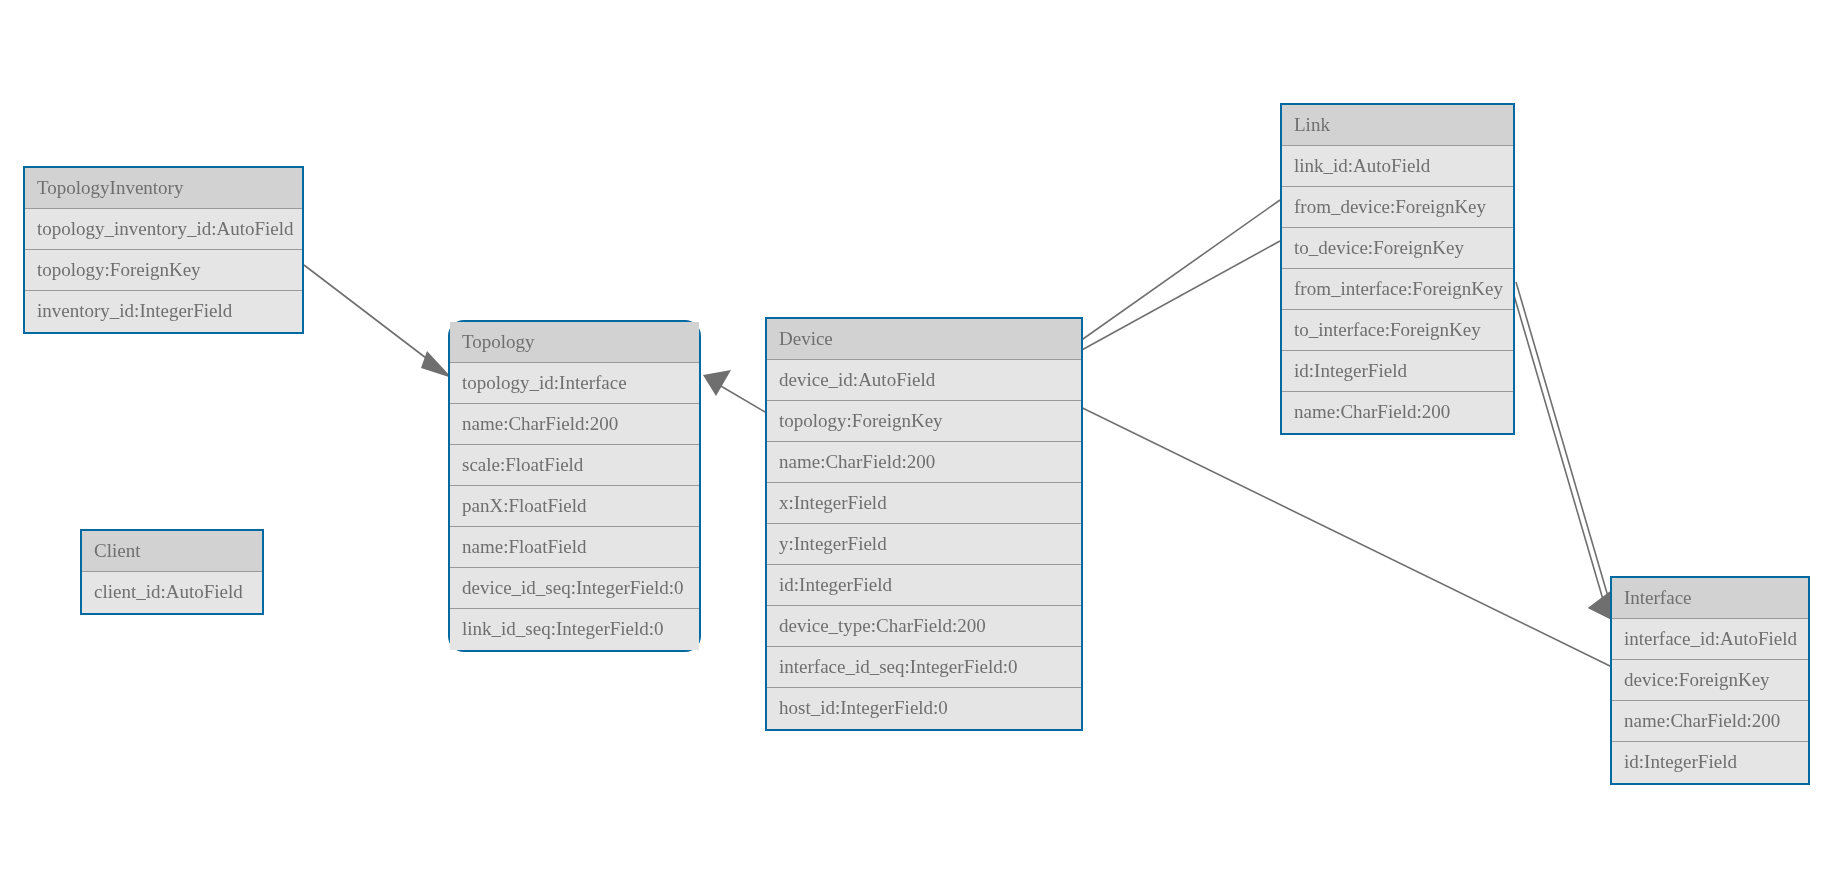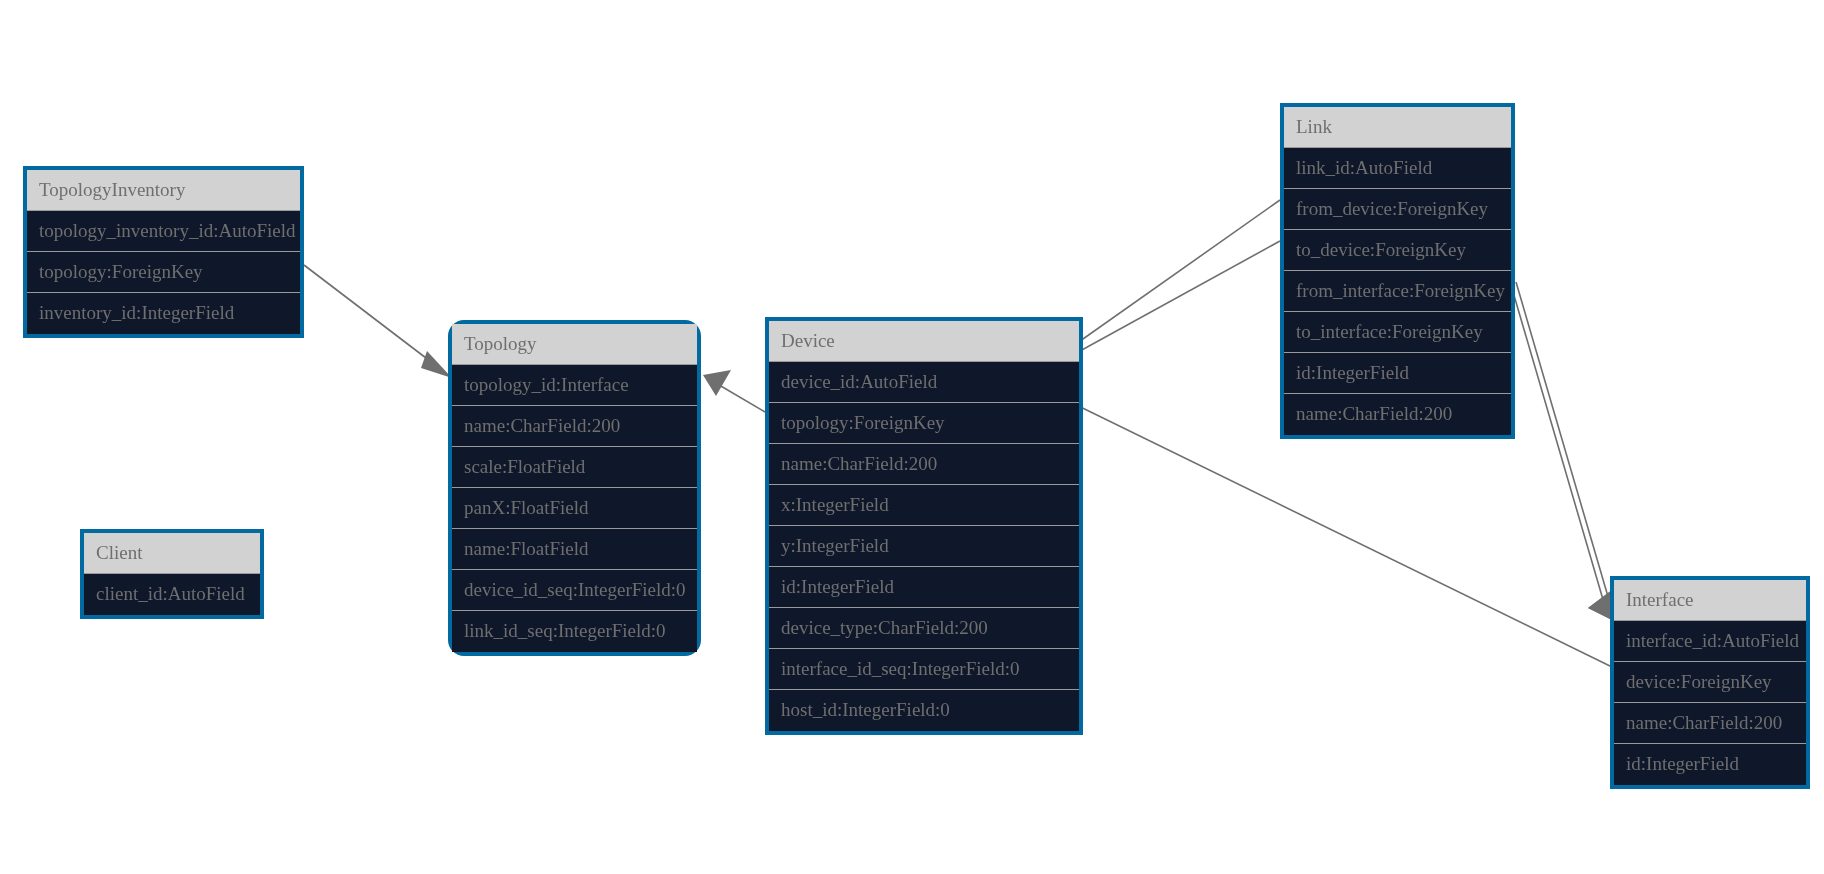--- a/index.html
+++ b/index.html
@@ -19,21 +19,21 @@
     position: absolute;
     left: 0;
     top: 0;
     width: 1824px;
     height: 874px;
     pointer-events: none;
   }
   .entity {
     position: absolute;
     box-sizing: border-box;
-    border: 4px solid #0369a1;
+    border: 2px solid #0369a1;
     background: #ffffff;
     z-index: 5;
   }
   .entity-title {
     box-sizing: border-box;
     background: #d2d2d2;
     border-bottom: 1px solid #9a9a9a;
     color: #6f6f6f;
     font-size: 19px;
     line-height: 40px;
@@ -45,21 +45,21 @@
   .entity-field {
     box-sizing: border-box;
     border-bottom: 1px solid #9a9a9a;
     color: #6f6f6f;
     font-size: 19px;
     line-height: 40px;
     height: 41px;
     padding: 0 12px;
     white-space: nowrap;
     overflow: hidden;
-    background: #0f172a;
+    background: #e5e5e5;
   }
   .entity-field.last {
     border-bottom: none;
   }
 </style>
 </head>
 <body>
 
 <div id="canvas">
 

